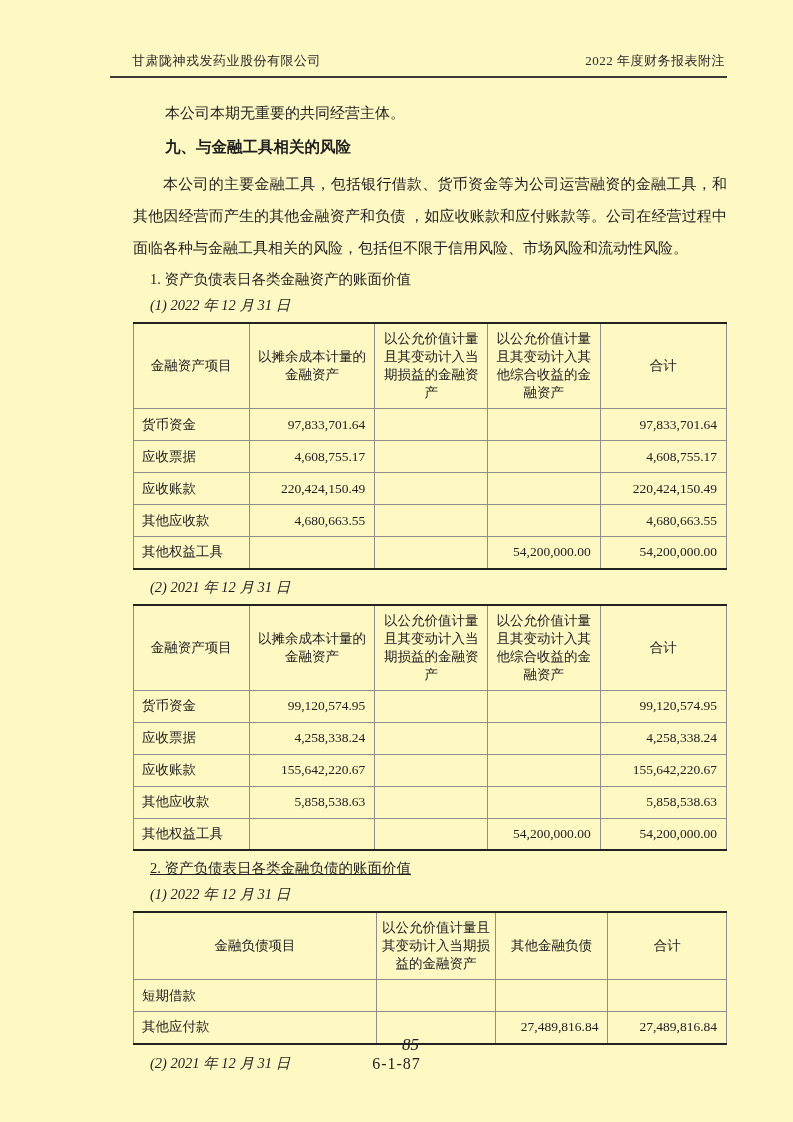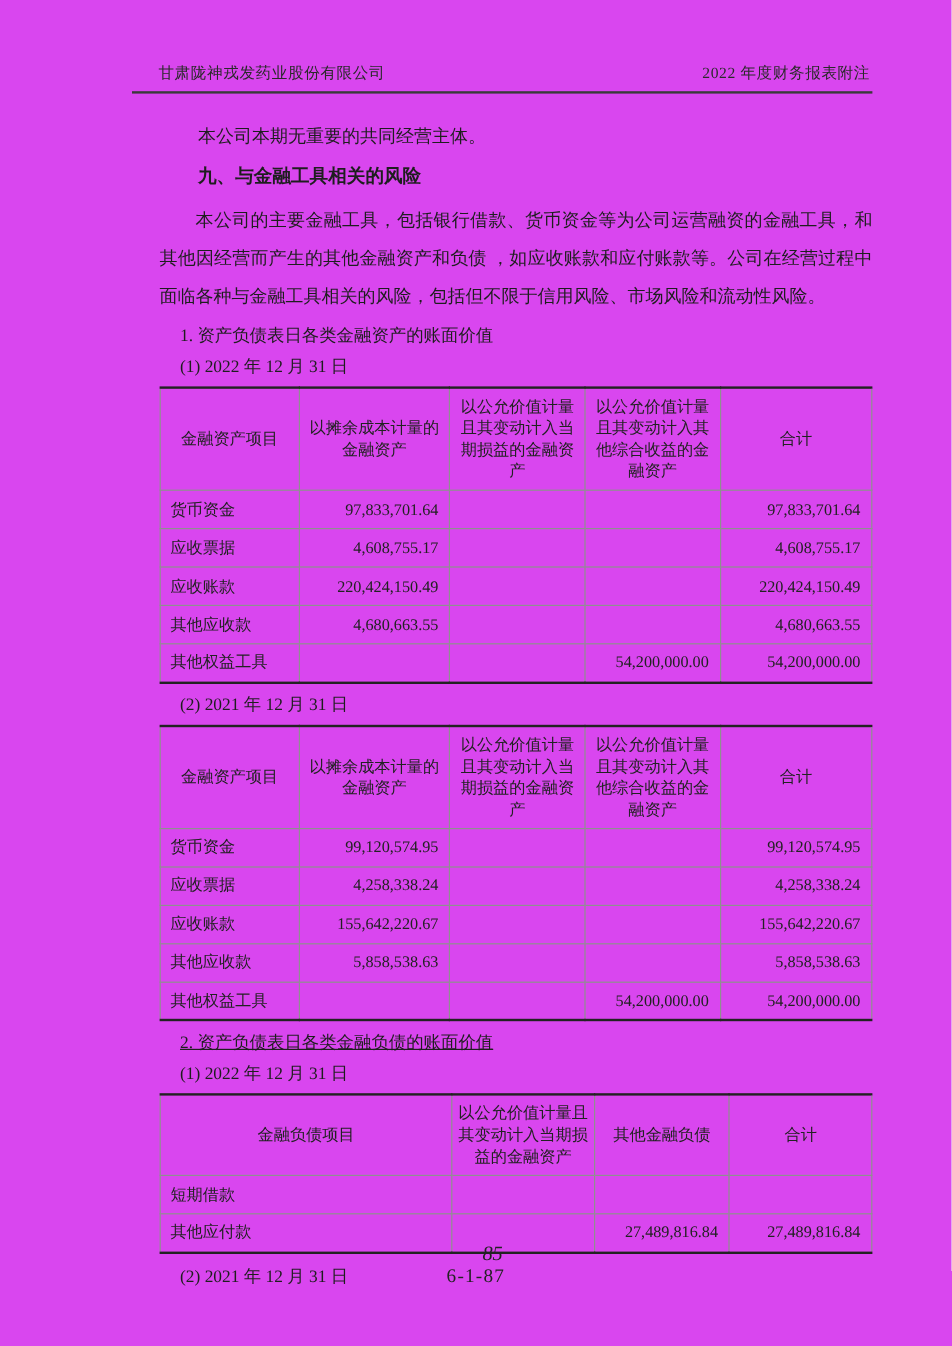--- a/index.html
+++ b/index.html
@@ -1,20 +1,20 @@
 <!DOCTYPE html>
 <html lang="zh"><head>
 <meta charset="utf-8">
 <style>
   html,body{margin:0;padding:0;background:#f6f6f4;}
   .page{
     position:relative;
     width:793px;height:1122px;
     margin:0 auto;
-    background:#d946ef;
+    background:#fef9c3;
     overflow:hidden;
     font-family:"Liberation Serif","DejaVu Serif",serif;
     color:#1e1e1e;
     box-sizing:border-box;
   }
   .content{
     position:absolute;
     left:133px;
     width:594px;
     top:0;
@@ -52,20 +52,21 @@
     text-align:justify;
     text-indent:2em;
   }
   .item-heading{
     margin:6px 0 0 17px;
     font-size:14.5px;
   }
   .sub-date{
     margin:7px 0 7px 17px;
     font-size:14.5px;
+    font-style:italic;
   }
   
   table{
     width:594px;
     border-collapse:collapse;
     table-layout:fixed;
     border-top:2px solid #222;
     border-bottom:2px solid #222;
     font-size:13.5px;
     color:#222;

